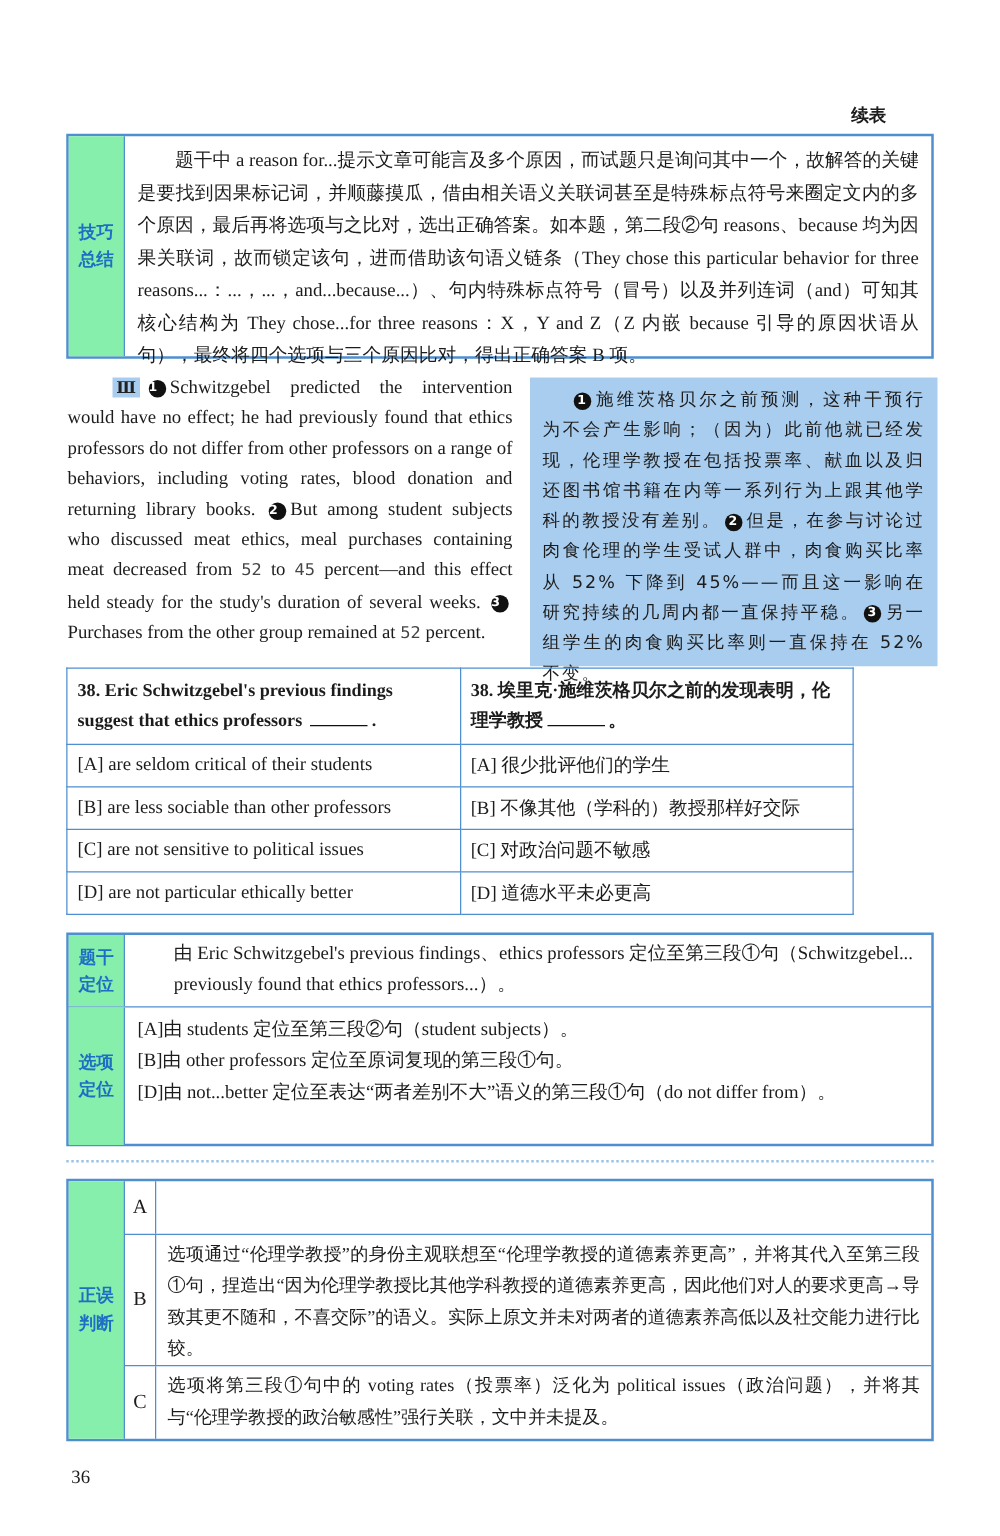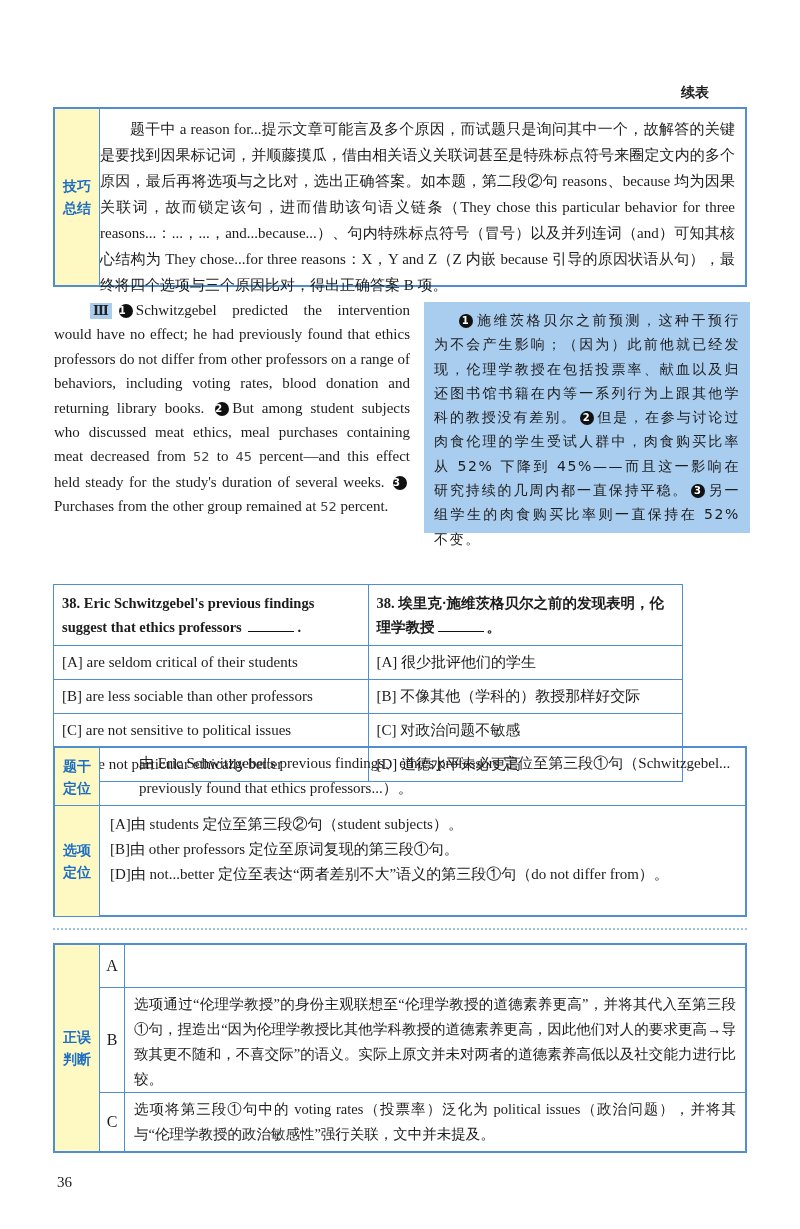--- a/index.html
+++ b/index.html
@@ -1,42 +1,42 @@
 <!DOCTYPE html>
 <html><head>
 <meta charset="utf-8">
 <style>
   html, body { margin: 0; padding: 0; background: #ffffff; }
   body { width: 800px; height: 1229px; position: relative; overflow: hidden;
          font-family: "Liberation Serif", "DejaVu Serif", serif; color: #1c1c1c; }
   .cont-label { position: absolute; top: 84px; left: 681px; font-size: 14px; font-weight: bold;
                 font-family: "DejaVu Sans", sans-serif; }
   .box { position: absolute; border: 2px solid #4f8fd0; box-sizing: border-box; }
-  .side { background: #fef9c3; color: #1e6fc4; font-family: "DejaVu Sans", sans-serif;
+  .side { background: #86efac; color: #1e6fc4; font-family: "DejaVu Sans", sans-serif;
           font-size: 14px; font-weight: bold; display: flex; align-items: center; justify-content: center;
           text-align: center; line-height: 22px; border-right: 1.5px solid #4f8fd0; }
   
   #tip { top: 107px; left: 53px; width: 694px; height: 180px; display: flex; }
   #tip .side { width: 44px; flex: none; }
-  #tip .body { padding: 7px 10px 0 0; font-size: 15px; line-height: 26px; text-align: justify; }
+  #tip .body { padding: 7px 10px 0 10px; font-size: 15px; line-height: 26px; text-align: justify; }
   #tip .body p { margin: 0; text-indent: 2em; }
   
   #passage { position: absolute; top: 298px; left: 54px; width: 356px; font-size: 15px; line-height: 24.4px;
              text-align: justify; text-align-last: left; }
   .para-mark { display: inline-block; background: #a9cdef; color: #222; padding: 0 3px; font-weight: bold;
                font-size: 13px; line-height: 16px; margin-left: 36px; margin-right: 4px; }
   .circ { display: inline-block; width: 14px; height: 14px; border-radius: 50%; background: #111; color: #fff;
           font-size: 10px; line-height: 14px; text-align: center; font-family: "DejaVu Sans", sans-serif;
           font-weight: bold; vertical-align: 1px; margin: 0 3px; }
   .num { font-family: "DejaVu Sans", sans-serif; color: #444; font-size: 13px; }
   #trans { position: absolute; top: 302px; left: 424px; width: 326px; height: 231px; background: #a9cdef;
            box-sizing: border-box; padding: 6px 10px 0 10px; font-family: "DejaVu Sans", sans-serif;
            font-size: 14px; line-height: 24.3px; text-align: justify; letter-spacing: 1.6px; }
   
-  #qtable { position: absolute; top: 584px; left: 53px; width: 630px; border-collapse: collapse; }
+  #qtable { position: absolute; top: 534px; left: 53px; width: 630px; border-collapse: collapse; }
   #qtable td { border: 1.5px solid #4f8fd0; padding: 4px 8px; font-size: 15px; vertical-align: middle; }
   #qtable td.half { width: 50%; }
   #qtable tr.q td { font-weight: bold; height: 52px; line-height: 24px; font-size: 14.5px; }
   #qtable tr.opt td { height: 25px; }
   .blank { display: inline-block; width: 46px; border-bottom: 1px solid #111; margin: 0 3px; }
   
   #locate { top: 746px; left: 53px; width: 694px; height: 171px; }
   .row { display: flex; }
   .row .side { width: 44px; flex: none; }
   .row .body { padding: 6px 10px; font-size: 15px; line-height: 25px; }

